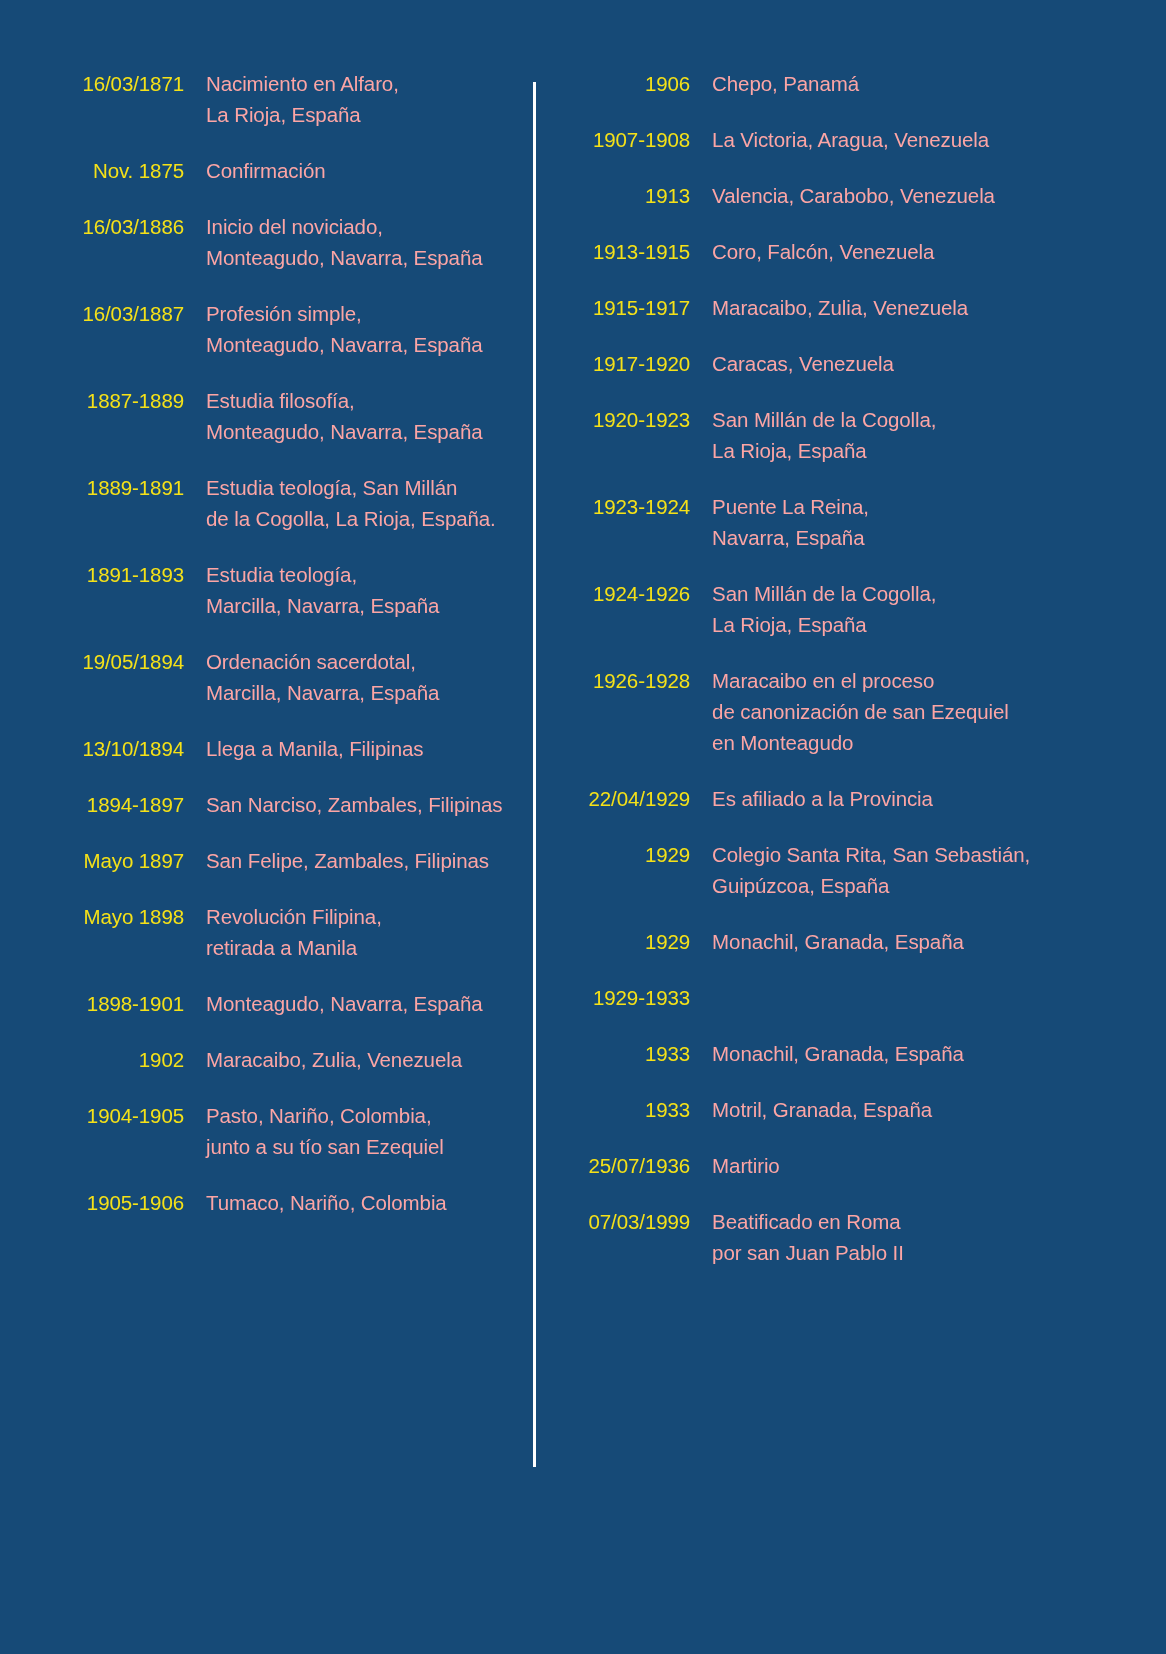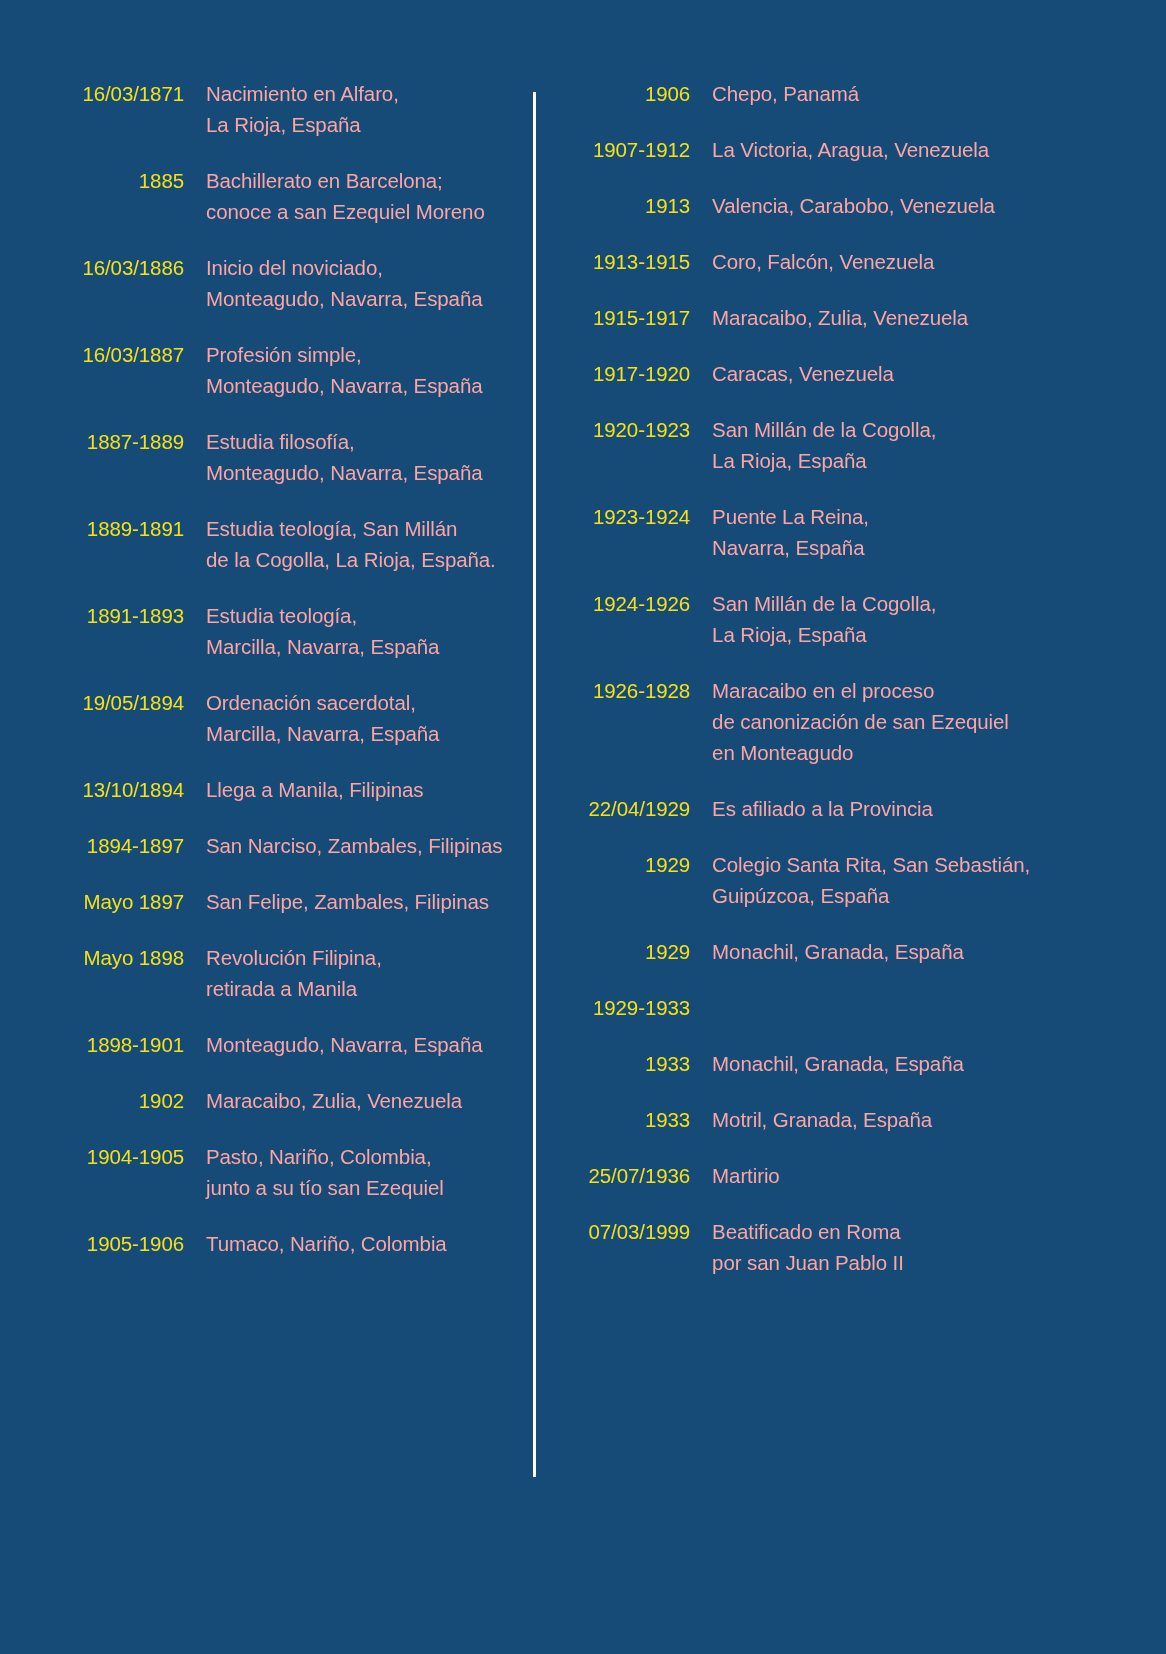--- a/index.html
+++ b/index.html
@@ -15,21 +15,21 @@
   }
   .page {
     position: relative;
     width: 1166px;
     height: 1654px;
     box-sizing: border-box;
   }
   .columns {
     position: absolute;
     left: 0;
-    top: 78px;
+    top: 68px;
     width: 1166px;
     display: flex;
     flex-direction: row;
     align-items: flex-start;
   }
   .col {
     box-sizing: border-box;
   }
   .col-left {
     width: 548px;
@@ -90,24 +90,23 @@
 
     <div class="col col-left">
         <div class="entry">
           <div class="date">16/03/1871</div>
           <div class="desc">
             <span class="line">Nacimiento en Alfaro,</span>
             <span class="line">La Rioja, España</span>
           </div>
         </div>
         <div class="entry">
-          <div class="date">1885</div>
-          <div class="desc">
-            <span class="line">Bachillerato en Barcelona;</span>
-            <span class="line">conoce a san Ezequiel Moreno</span>
+          <div class="date">Nov. 1875</div>
+          <div class="desc">
+            <span class="line">Confirmación</span>
           </div>
         </div>
         <div class="entry">
           <div class="date">16/03/1886</div>
           <div class="desc">
             <span class="line">Inicio del noviciado,</span>
             <span class="line">Monteagudo, Navarra, España</span>
           </div>
         </div>
         <div class="entry">
@@ -200,21 +199,21 @@
     <div class="divider"></div>
 
     <div class="col col-right">
         <div class="entry">
           <div class="date">1906</div>
           <div class="desc">
             <span class="line">Chepo, Panamá</span>
           </div>
         </div>
         <div class="entry">
-          <div class="date">1907-1912</div>
+          <div class="date">1907-1908</div>
           <div class="desc">
             <span class="line">La Victoria, Aragua, Venezuela</span>
           </div>
         </div>
         <div class="entry">
           <div class="date">1913</div>
           <div class="desc">
             <span class="line">Valencia, Carabobo, Venezuela</span>
           </div>
         </div>

